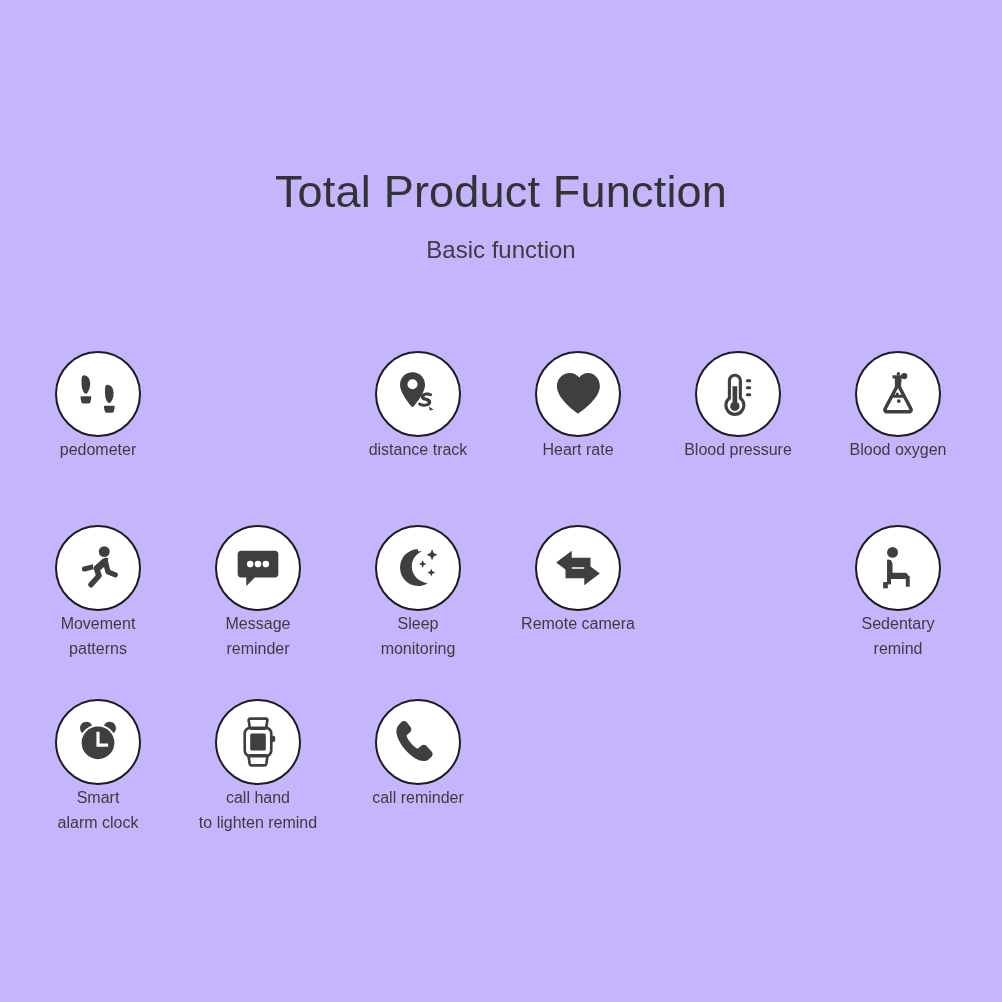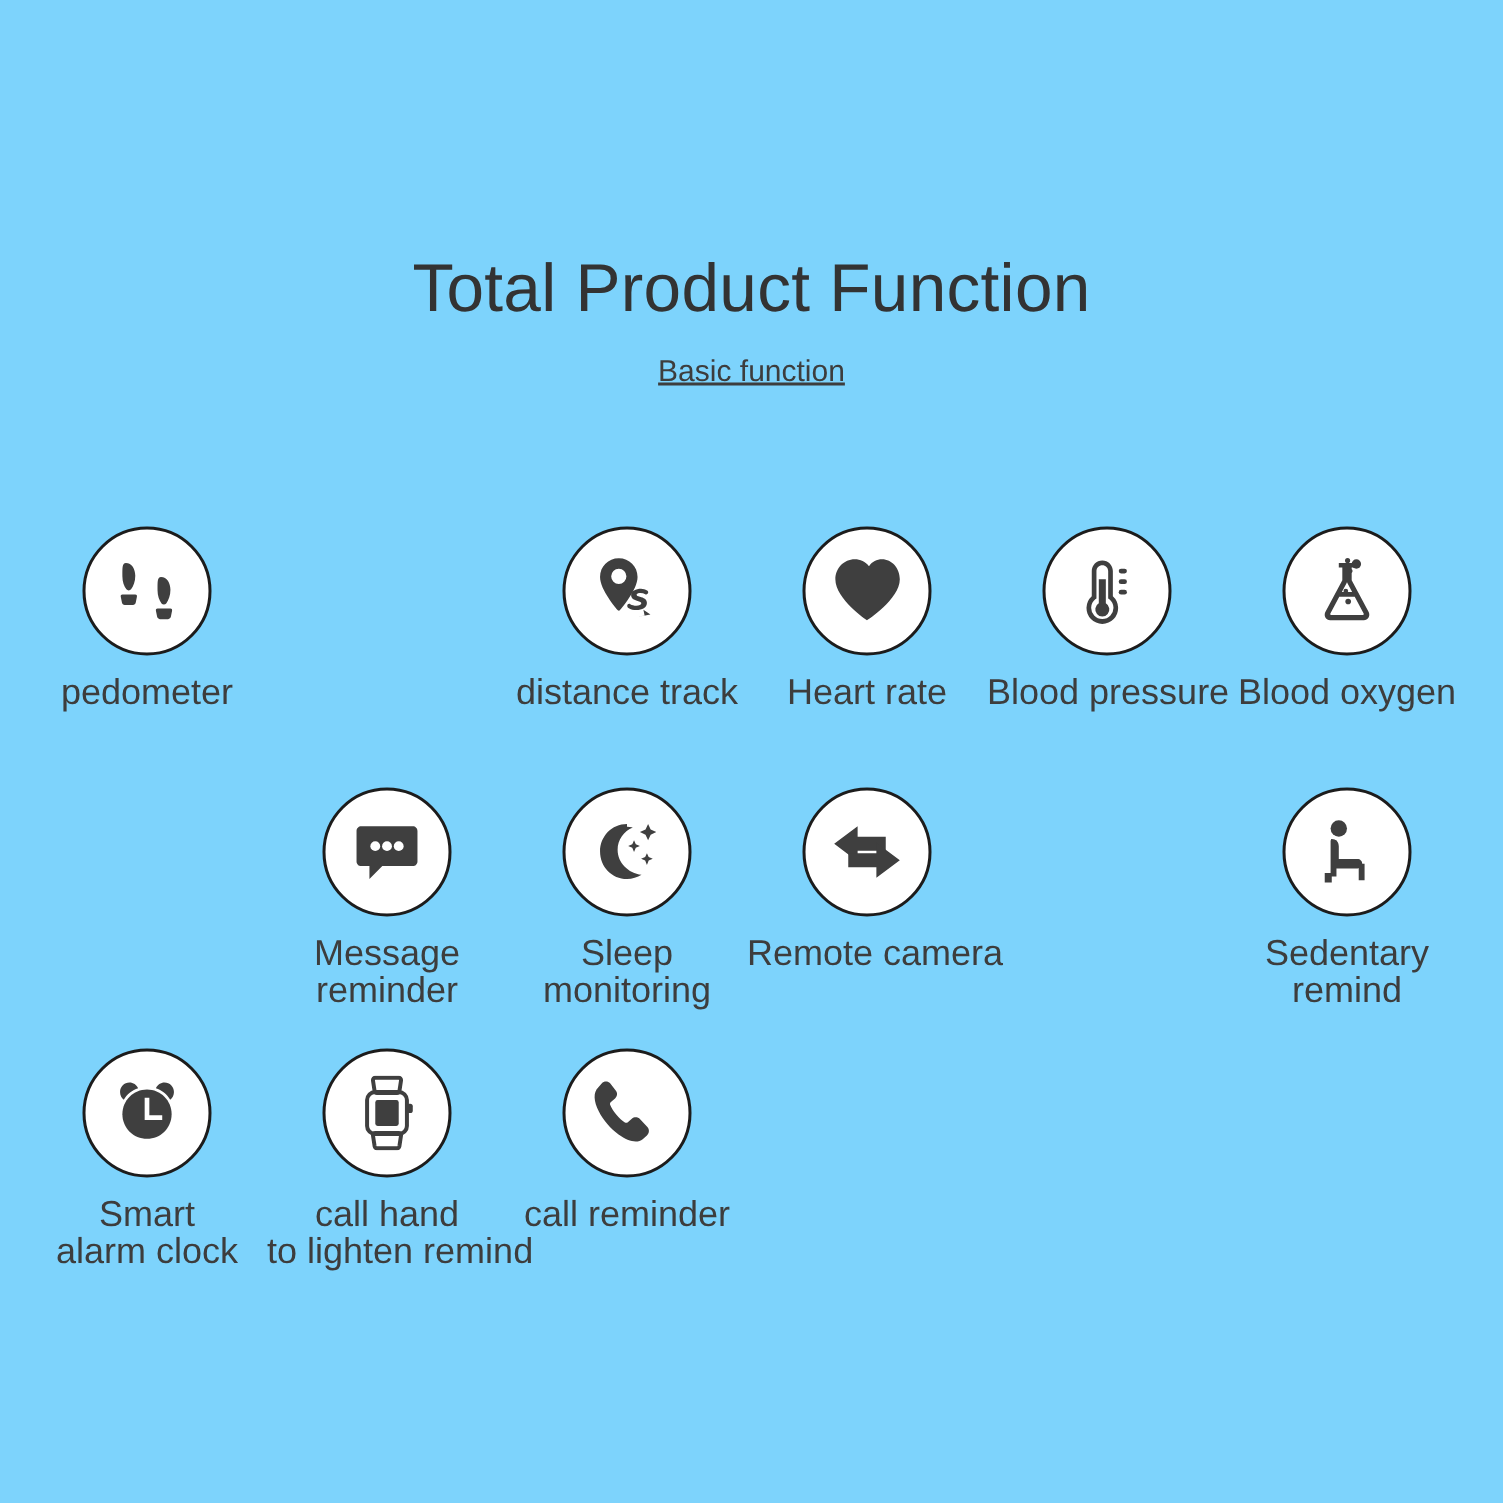--- a/index.html
+++ b/index.html
@@ -13,46 +13,45 @@
     overflow: hidden;
     font-family: "Liberation Sans", sans-serif;
     color: #3a3a3a;
     -webkit-font-smoothing: antialiased;
   }
 
   .poster {
     position: relative;
     width: 1002px;
     height: 1002px;
-    background: #7dd3fc;
+    background: #c4b5fd;
   }
 
   
   .header {
     position: absolute;
     left: 0;
     top: 168px;
     width: 1002px;
     text-align: center;
   }
   .title {
     font-size: 45px;
     font-weight: 500;
     letter-spacing: 0.2px;
     color: #333333;
     line-height: 1.05;
     white-space: nowrap;
   }
   .subtitle {
     margin-top: 22px;
-    font-size: 20px;
+    font-size: 24px;
     font-weight: 400;
     color: #3d3d3d;
     line-height: 1.1;
-    text-decoration: underline;
   }
 
   
   .grid {
     position: absolute;
     left: 18px;
     top: 351px;
     width: 966px;
   }
   .row {
@@ -80,22 +79,22 @@
     background: #ffffff;
   }
   .circle svg {
     display: block;
     width: 50px;
     height: 50px;
     fill: #3f3f3f;
   }
 
   .label {
-    margin-top: 12px;
-    font-size: 24px;
+    margin-top: 0;
+    font-size: 16px;
     line-height: 25px;
     color: #3d3d3d;
     white-space: nowrap;
   }
   .label .ln { display: block; }
 </style>
 </head>
 <body>
 
 <div class="poster">
@@ -166,20 +165,33 @@
               <circle cx="31" cy="32" r="2"></circle>
               <circle cx="33" cy="41" r="2.4"></circle>
             </svg>
           </div>
           <div class="label">
             <span class="ln">Blood oxygen</span>
           </div>
         </div>
       </div>
       <div class="row">
+        <div class="cell" style="left: 80px;">
+          <div class="circle">
+            <svg viewBox="0 0 64 64">
+              <circle cx="40" cy="11" r="7"></circle>
+              <path d="M45 19.5c-2.6-1-5.6-.5-7.7 1.4l-9.6 8.5c-1.2 1-1.6 2.7-1.1 4.2l2.6 7.6-8.4 9.5a3.5 3.5 0 1 0 5.2 4.6l9.9-11.2c.9-1 1.1-2.4.7-3.6l-1.9-5.5 5-4.3 1.7 6.6c.3 1.2 1.1 2.1 2.2 2.6l9.3 3.9a3.2 3.2 0 0 0 2.5-5.9l-7.8-3.3-2.4-9.6c-.4-1.6-.6-3.2-.2-4.9z"></path>
+              <path d="M25.6 27.2l-11.8 3a3.2 3.2 0 0 0 1.6 6.2l10.8-2.8-.6-6.4z"></path>
+            </svg>
+          </div>
+          <div class="label">
+            <span class="ln">Movement</span>
+            <span class="ln">patterns</span>
+          </div>
+        </div>
         <div class="cell" style="left: 240px;">
           <div class="circle">
             <svg viewBox="0 0 64 64">
               <path d="M10 10h44c2.2 0 4 1.8 4 4v26c0 2.2-1.8 4-4 4H28l-11 11V44h-7c-2.2 0-4-1.8-4-4V14c0-2.2 1.8-4 4-4z"></path>
               <circle cx="22" cy="27" r="4.2" fill="#ffffff"></circle>
               <circle cx="32" cy="27" r="4.2" fill="#ffffff"></circle>
               <circle cx="42" cy="27" r="4.2" fill="#ffffff"></circle>
             </svg>
           </div>
           <div class="label">

